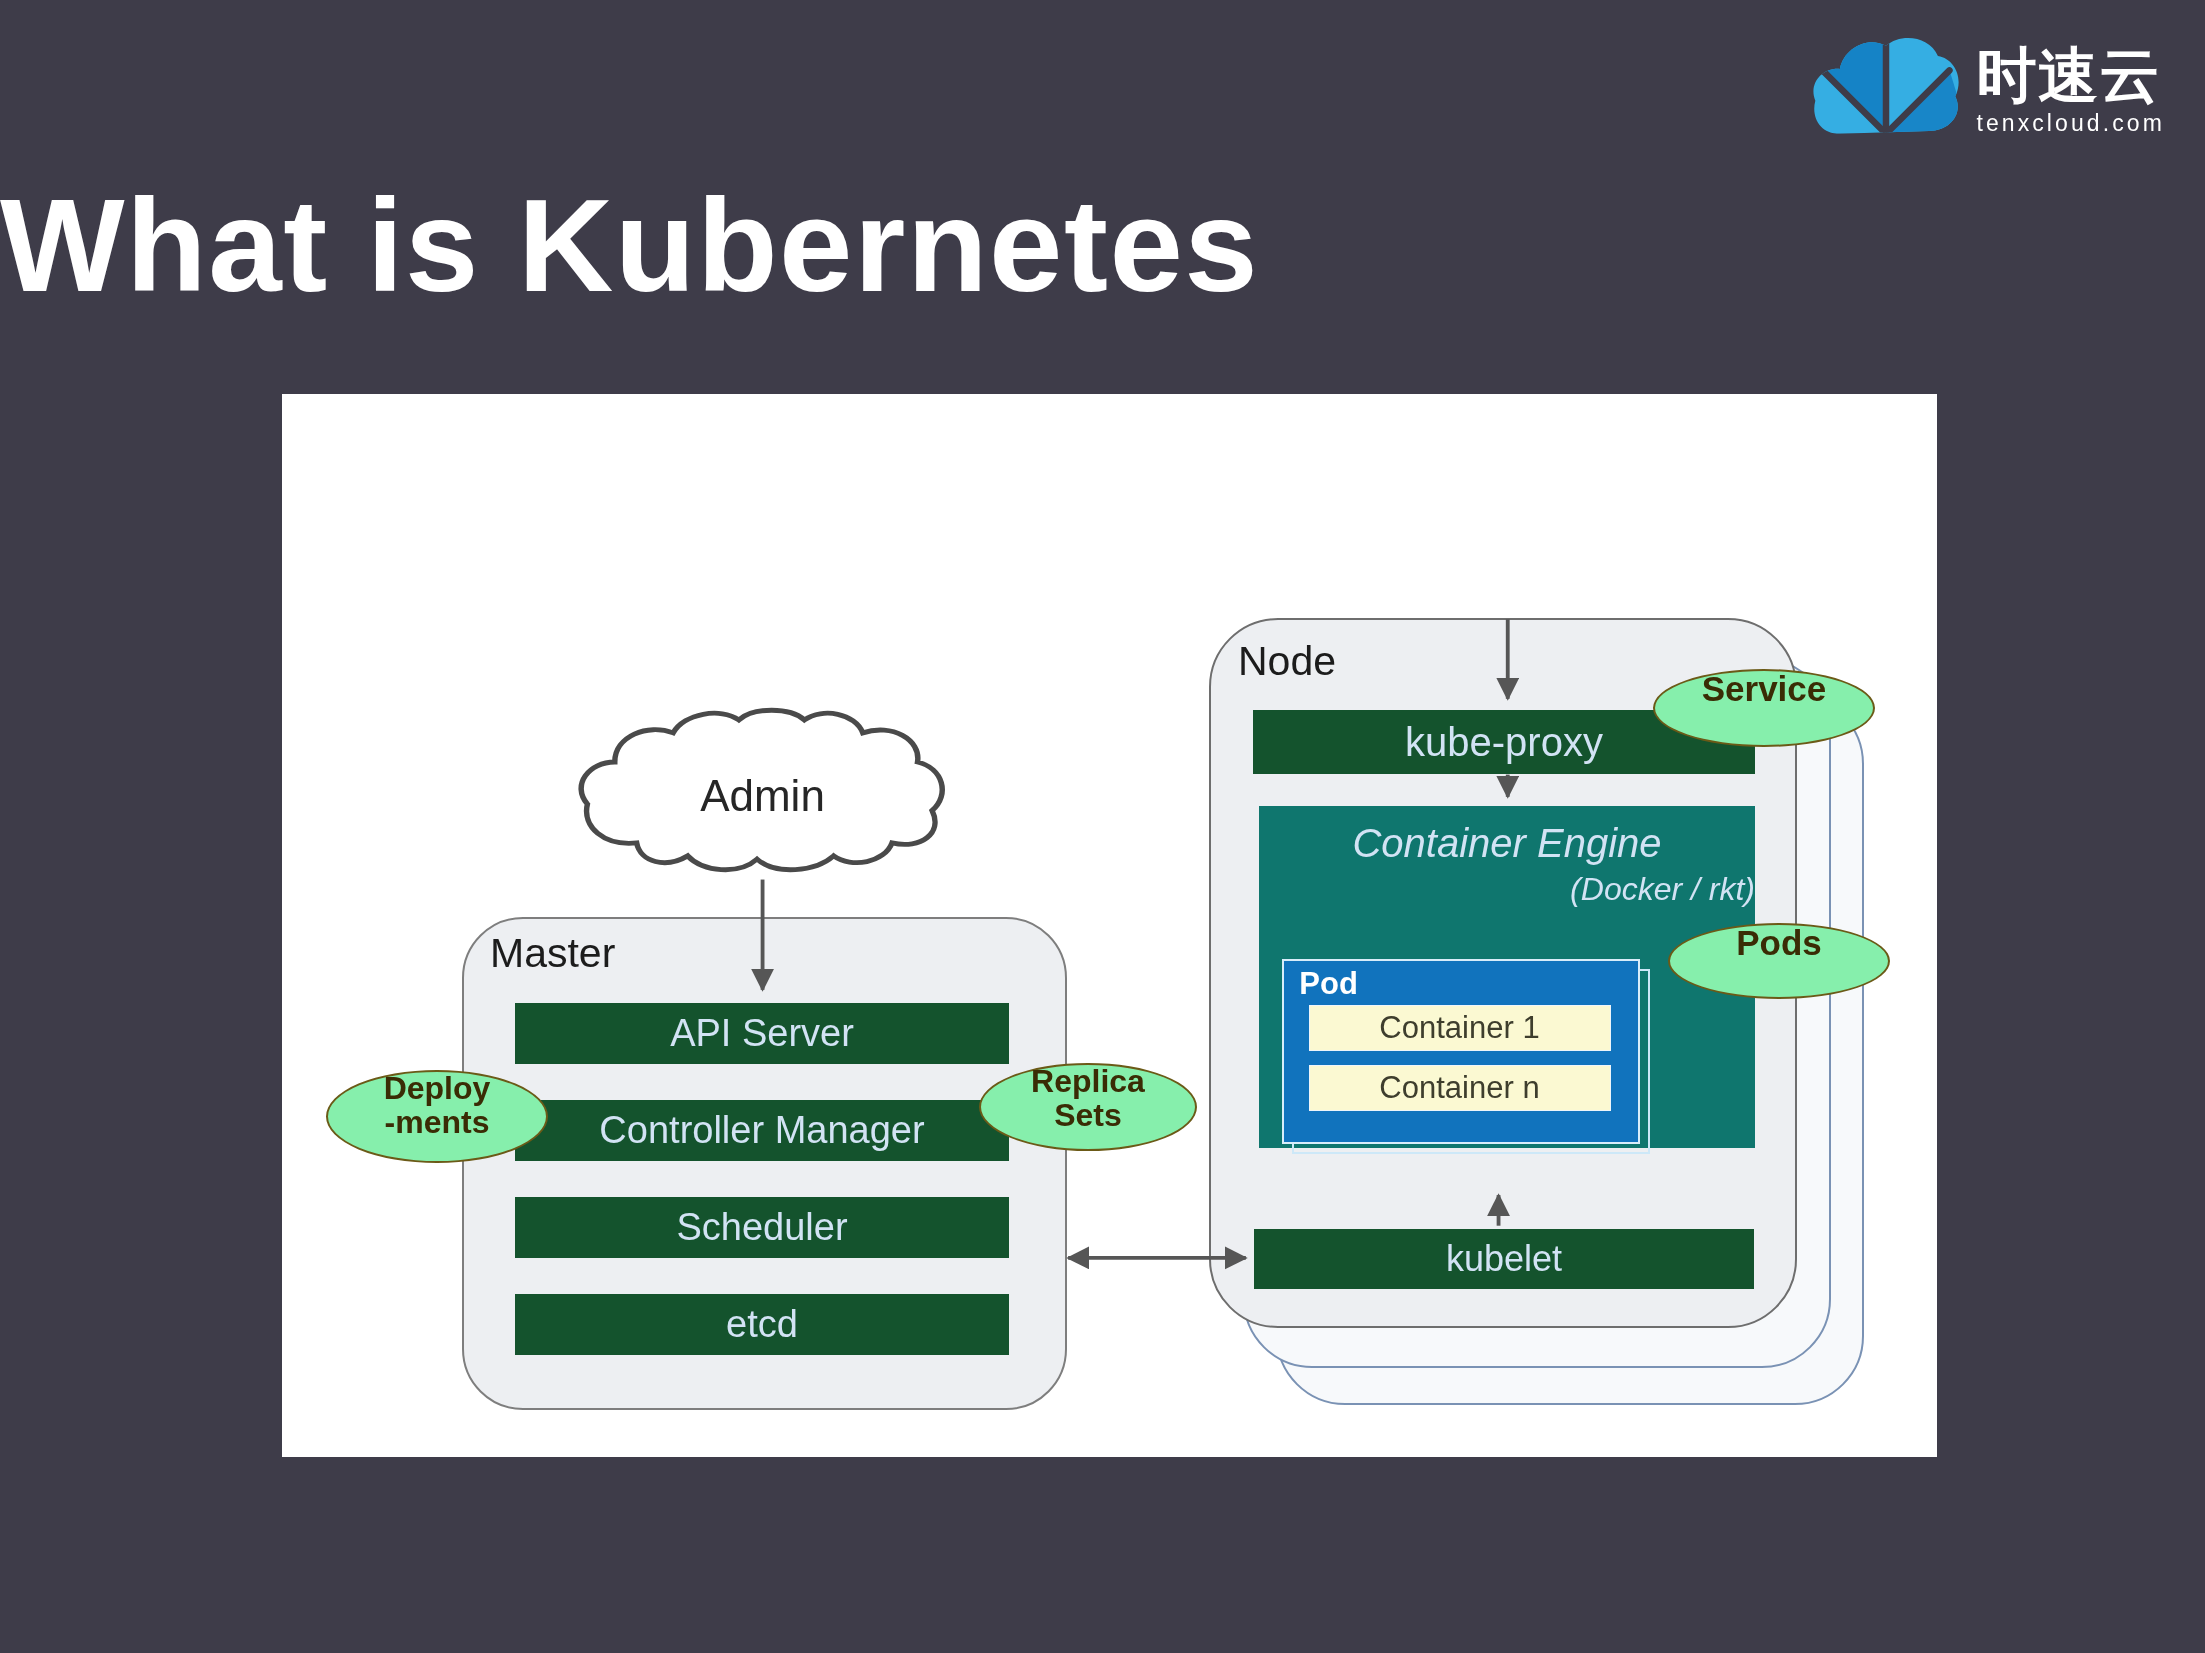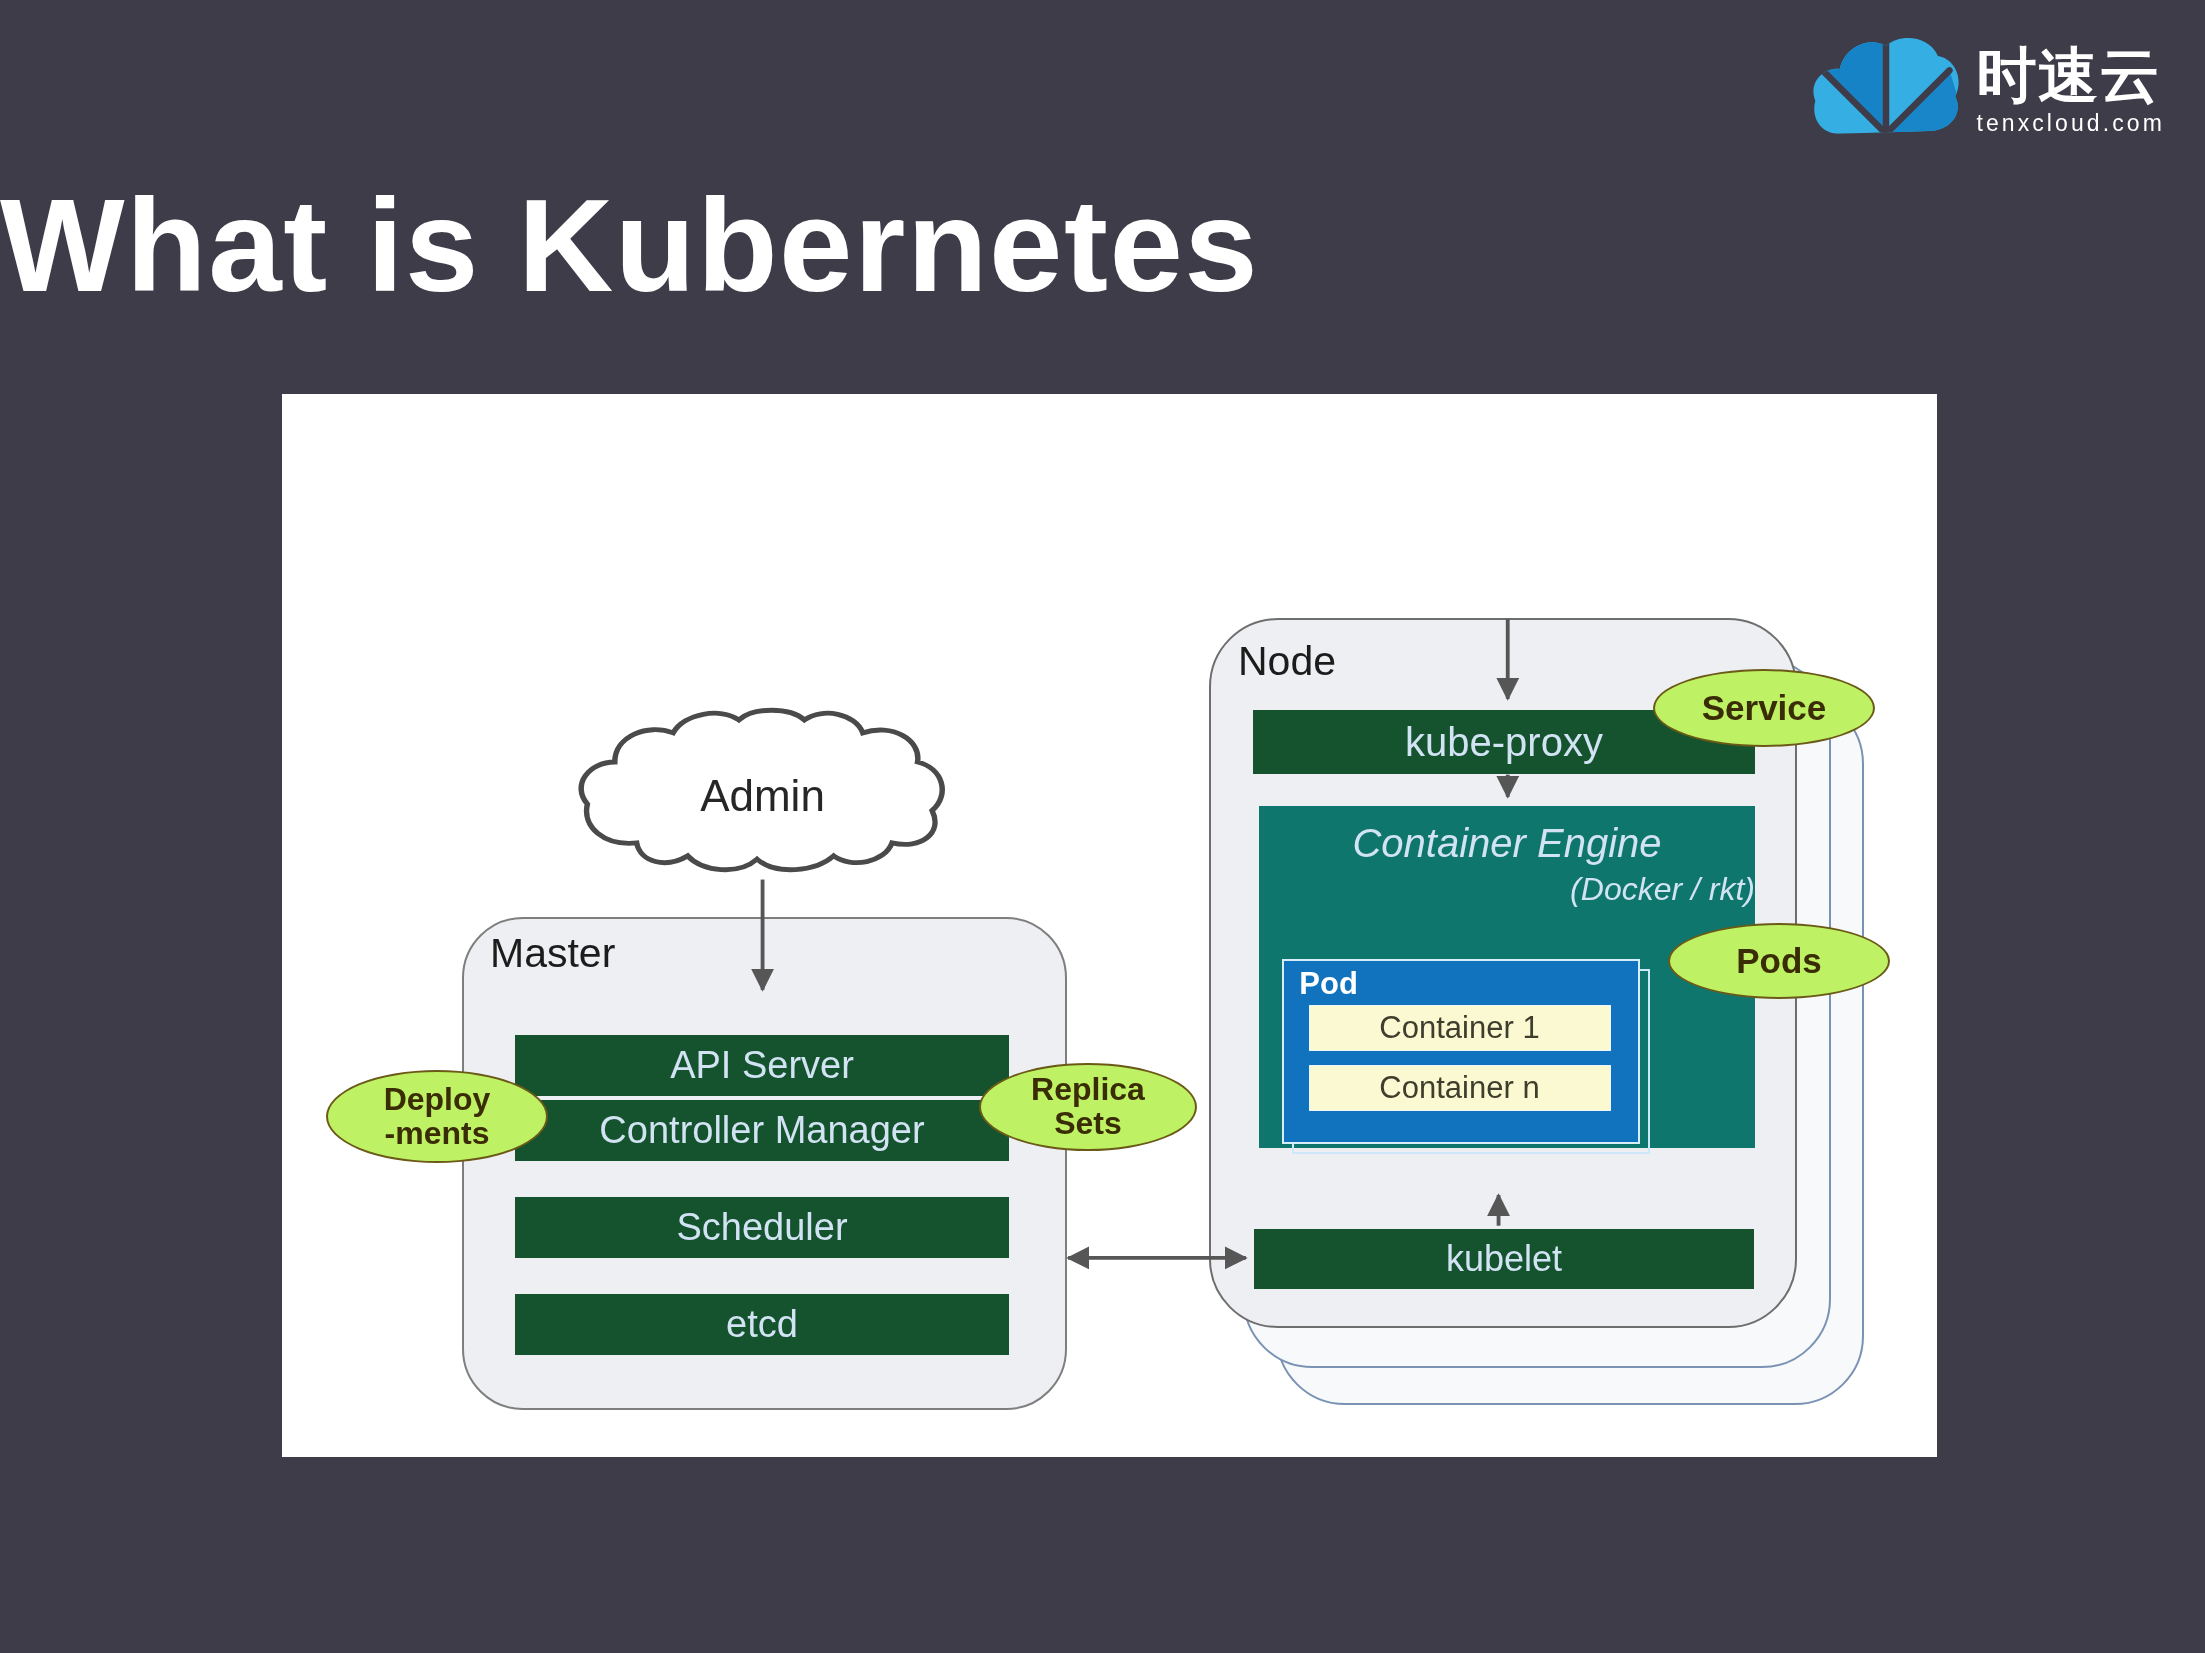--- a/index.html
+++ b/index.html
@@ -35,41 +35,41 @@
               background:#F7F9FB;border:2.3px solid #7A92B4;}
   .node-stack2{left:994px;top:301px;}
   .node-stack1{left:961px;top:264px;}
   .node-main{left:927px;top:224px;width:584px;height:706px;border:2.3px solid #6E6E6E;border-radius:69px;}
   .node-label{left:956px;top:244px;}
 
   
   .bar{position:absolute;background:#14532d;display:flex;align-items:center;justify-content:center;
        color:#D2E3F4;font-size:38px;}
   .mbar{left:233px;width:494px;height:61px;}
-  .m0{top:609px;margin-top:32px;} .m1{top:706px;} .m2{top:803px;} .m3{top:900px;}
+  .m0{top:609px;} .m1{top:706px;} .m2{top:803px;} .m3{top:900px;}
   .kproxy{left:971px;top:316px;width:502px;height:64px;font-size:40px;}
   .kubelet{left:972px;top:835px;width:500px;height:60px;font-size:36px;}
 
   
   .engine{position:absolute;left:977px;top:412px;width:496px;height:342px;background:#0f766e;
           color:#D2E3F4;text-align:center;font-style:italic;}
   .engine-line1{margin-top:15.3px;font-size:40px;}
   .engine-line2{margin-top:4.6px;font-size:32px;text-align:right;}
   .pod-outline{position:absolute;left:1010px;top:575px;width:354px;height:181px;
                border:2.3px solid #CDE8F8;background:transparent;}
   .pod{position:absolute;left:1000px;top:565px;width:354px;height:181px;background:#1173BD;
        border:2.3px solid #D8EDFA;}
   .pod-label{position:absolute;left:15.3px;top:4.6px;color:#ffffff;font-weight:700;font-size:31px;}
   .cbar{position:absolute;left:24.5px;width:300px;height:44px;background:#FBF9D2;border:1.5px solid #EEF5FA;
         display:flex;align-items:center;justify-content:center;color:#3E3E2D;font-size:31px;}
   .c0{top:44px;} .c1{top:104px;}
 
   
-  .badge{position:absolute;background:#bef264;border:2.3px solid #6B5A17;border-radius:50%;
-         display:flex;flex-direction:column;align-items:center;justify-content:center;
+  .badge{position:absolute;background:#86efac;border:2.3px solid #6B5A17;border-radius:50%;
+         display:flex;flex-direction:column;align-items:center;justify-content:flex-start;
          color:#3A2C05;font-weight:700;text-align:center;line-height:1.05;}
   .badge-deployments{left:44px;top:676px;width:218px;height:89px;font-size:32px;}
   .badge-replica{left:697px;top:669px;width:214px;height:84px;font-size:32px;}
   .badge-service{left:1371px;top:275px;width:218px;height:74px;font-size:35px;}
   .badge-pods{left:1386px;top:529px;width:218px;height:72px;font-size:35px;}
 
   .arrows{position:absolute;inset:0;pointer-events:none;}
 </style>
 </head>
 <body>

